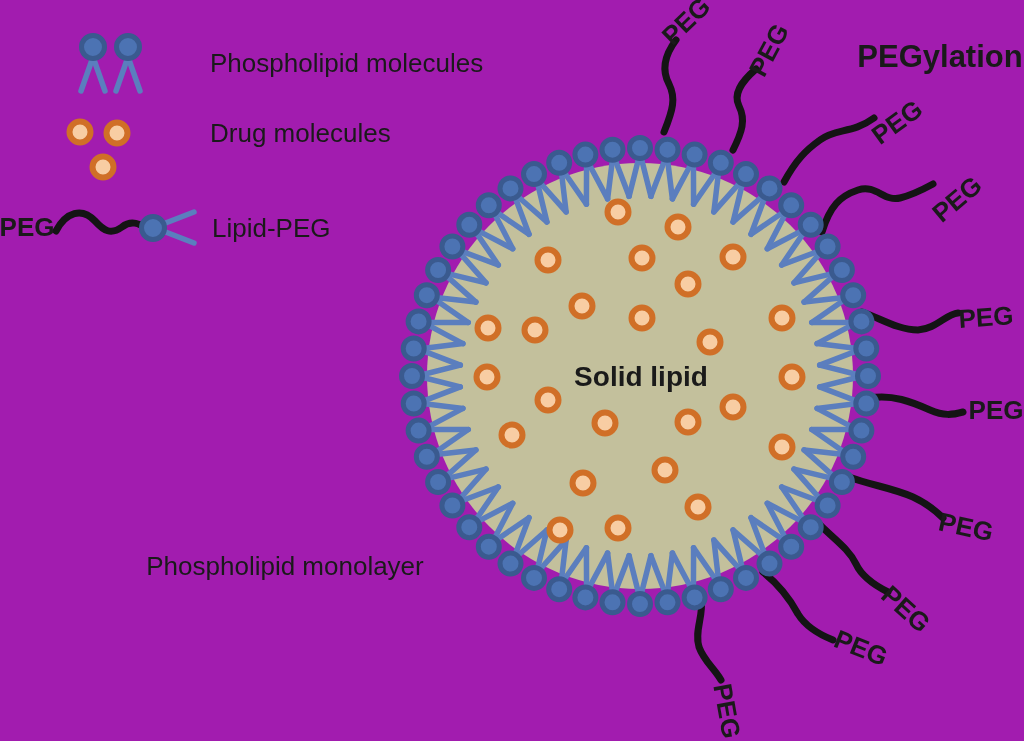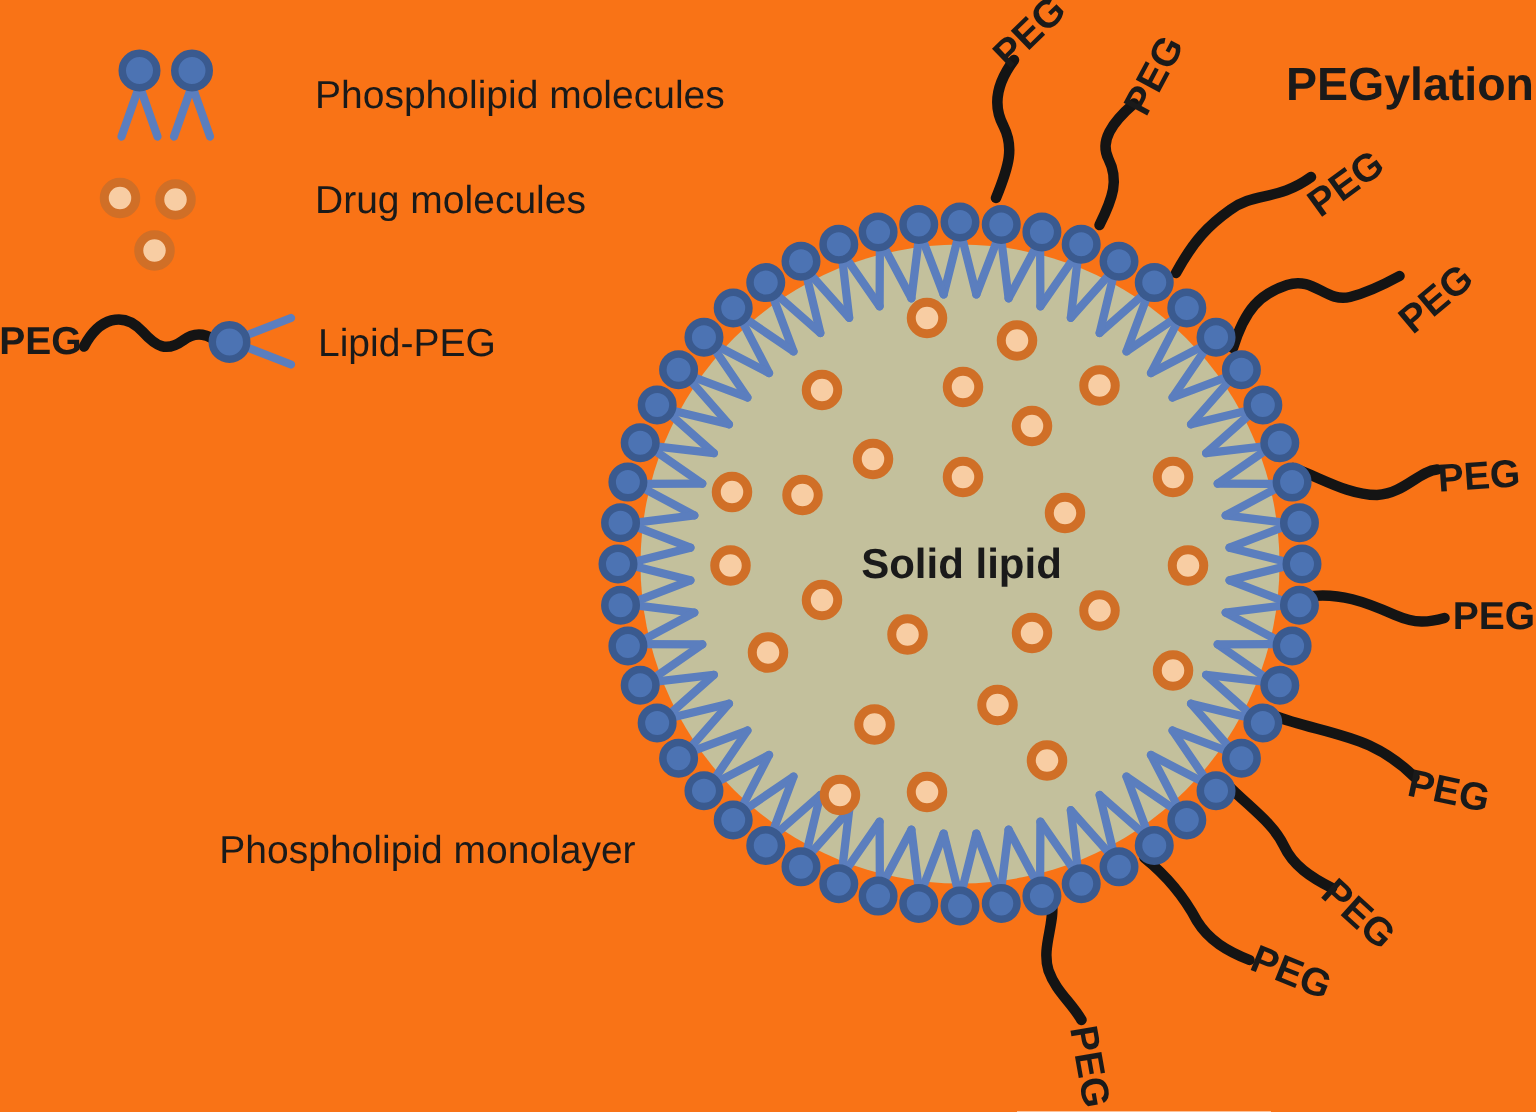--- a/index.html
+++ b/index.html
@@ -1,16 +1,16 @@
 <!DOCTYPE html>
 <html style="--head-fill: #4C73B3; --head-stroke: #3A5A8F; --tail: #5B7EBE; --core-fill: #C3C09C; --drug-fill: #F8CDA3; --drug-stroke: #D06F27; --chain: #141414; --text: #1A1A1A;"><head>
 <meta charset="utf-8">
 <style>
   html,body{margin:0;padding:0;background:#ffffff;}
-  #stage{width:1024px;height:741px;position:relative;background:#f97316;}
+  #stage{width:1024px;height:741px;position:relative;background:#a21caf;}
   svg{display:block;}
   .lbl{font-family:"Liberation Sans",sans-serif;font-size:26px;fill:var(--text);}
   .peg-lbl{font-family:"Liberation Sans",sans-serif;font-size:26px;font-weight:bold;fill:var(--text);}
   .title-lbl{font-family:"Liberation Sans",sans-serif;font-size:31px;font-weight:bold;fill:var(--text);}
   .core-lbl{font-family:"Liberation Sans",sans-serif;font-size:28px;font-weight:bold;fill:var(--text);}
   .head{fill:var(--head-fill);stroke:var(--head-stroke);stroke-width:5;}
   .tail{stroke:var(--tail);stroke-width:5.5;fill:none;stroke-linecap:round;}
   .drug{fill:var(--drug-fill);stroke:var(--drug-stroke);stroke-width:6;}
   .core{fill:var(--core-fill);stroke:none;}
   .chain{stroke:var(--chain);stroke-width:7;fill:none;stroke-linecap:round;}

